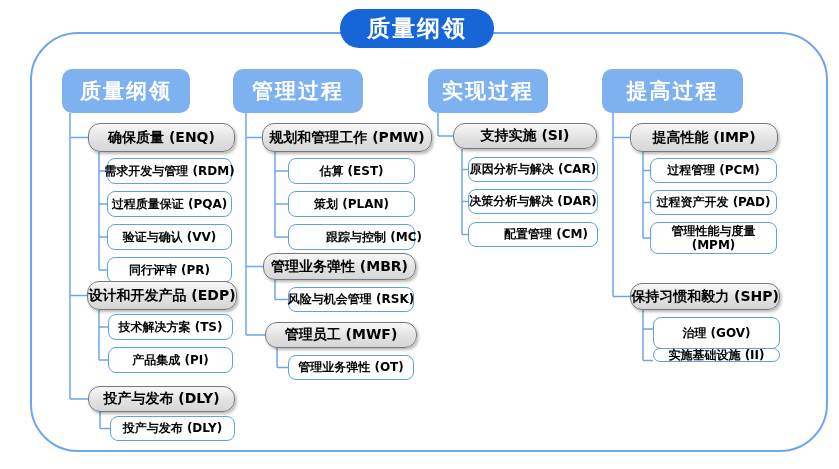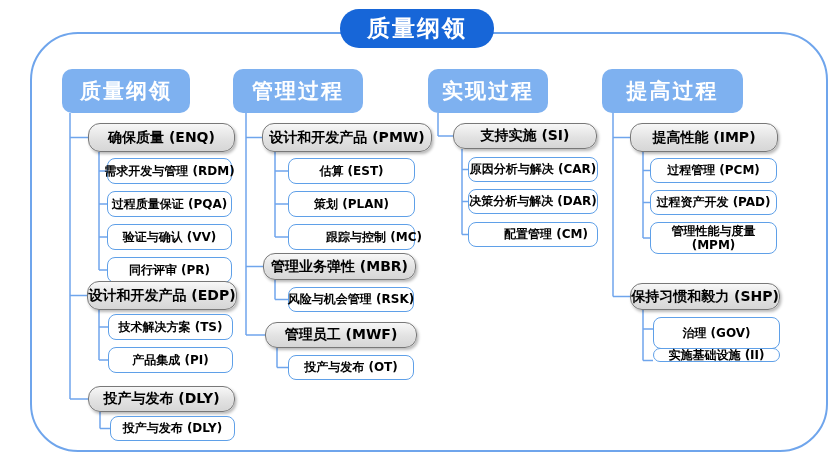--- a/index.html
+++ b/index.html
@@ -94,28 +94,28 @@
       <div class="node leaf" style="left: 107px; top: 158px; width: 125px; height: 26px;">需求开发与管理 (RDM)</div>
       <div class="node leaf" style="left: 107px; top: 191px; width: 125px; height: 26px;">过程质量保证 (PQA)</div>
       <div class="node leaf" style="left: 107px; top: 224px; width: 125px; height: 26px;">验证与确认 (VV)</div>
       <div class="node leaf" style="left: 107px; top: 257px; width: 125px; height: 26px;">同行评审 (PR)</div>
       <div class="node grp" style="left: 87px; top: 281px; width: 150px; height: 29px;">设计和开发产品 (EDP)</div>
       <div class="node leaf" style="left: 108px; top: 314px; width: 125px; height: 26px;">技术解决方案 (TS)</div>
       <div class="node leaf" style="left: 108px; top: 347px; width: 125px; height: 26px;">产品集成 (PI)</div>
       <div class="node grp" style="left: 88px; top: 386px; width: 147px; height: 26px;">投产与发布 (DLY)</div>
       <div class="node leaf" style="left: 110px; top: 416px; width: 125px; height: 25px;">投产与发布 (DLY)</div>
       <div class="node hdr" style="left: 233px; top: 69px; width: 130px; height: 44px;">管理过程</div>
-      <div class="node grp" style="left: 262px; top: 123px; width: 170px; height: 29px;">设计和开发产品 (PMW)</div>
+      <div class="node grp" style="left: 262px; top: 123px; width: 170px; height: 29px;">规划和管理工作 (PMW)</div>
       <div class="node leaf" style="left: 288px; top: 158px; width: 127px; height: 26px;">估算 (EST)</div>
       <div class="node leaf" style="left: 288px; top: 191px; width: 127px; height: 26px;">策划 (PLAN)</div>
       <div class="node leaf" style="left: 288px; top: 224px; width: 127px; height: 26px; padding-left: 47px;">跟踪与控制 (MC)</div>
       <div class="node grp" style="left: 263px; top: 253px; width: 153px; height: 27px;">管理业务弹性 (MBR)</div>
       <div class="node leaf" style="left: 288px; top: 287px; width: 126px; height: 25px;">风险与机会管理 (RSK)</div>
       <div class="node grp" style="left: 265px; top: 322px; width: 152px; height: 26px;">管理员工 (MWF)</div>
-      <div class="node leaf" style="left: 288px; top: 355px; width: 126px; height: 25px;">投产与发布 (OT)</div>
+      <div class="node leaf" style="left: 288px; top: 355px; width: 126px; height: 25px;">管理业务弹性 (OT)</div>
       <div class="node hdr" style="left: 428px; top: 69px; width: 120px; height: 44px;">实现过程</div>
       <div class="node grp" style="left: 453px; top: 123px; width: 144px; height: 26px;">支持实施 (SI)</div>
       <div class="node leaf" style="left: 468px; top: 157px; width: 130px; height: 25px;">原因分析与解决 (CAR)</div>
       <div class="node leaf" style="left: 468px; top: 189px; width: 130px; height: 25px;">决策分析与解决 (DAR)</div>
       <div class="node leaf" style="left: 468px; top: 222px; width: 130px; height: 25px; padding-left: 28px;">配置管理 (CM)</div>
       <div class="node hdr" style="left: 602px; top: 69px; width: 141px; height: 44px;">提高过程</div>
       <div class="node grp" style="left: 630px; top: 123px; width: 148px; height: 29px;">提高性能 (IMP)</div>
       <div class="node leaf" style="left: 650px; top: 158px; width: 127px; height: 25px;">过程管理 (PCM)</div>
       <div class="node leaf" style="left: 650px; top: 190px; width: 127px; height: 25px;">过程资产开发 (PAD)</div>
       <div class="node leaf wrap" style="left: 650px; top: 222px; width: 127px; height: 32px;">管理性能与度量 (MPM)</div>

